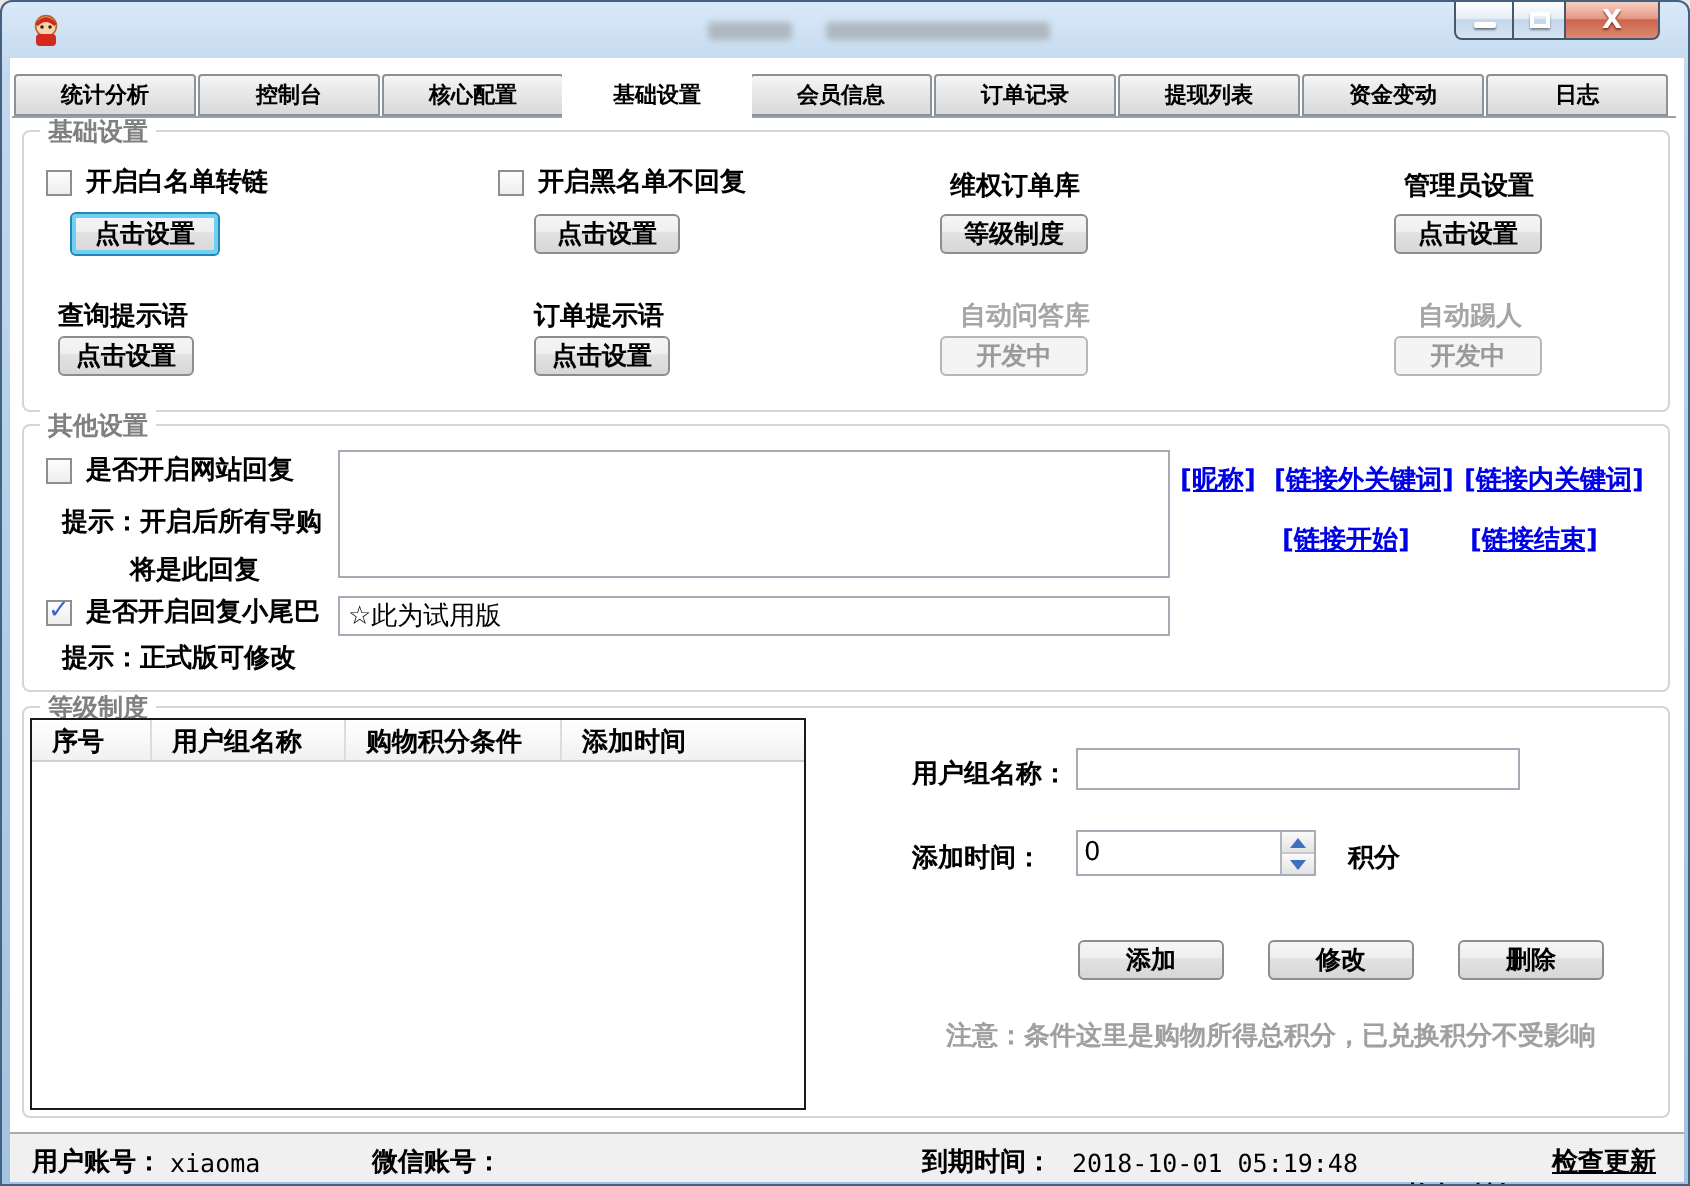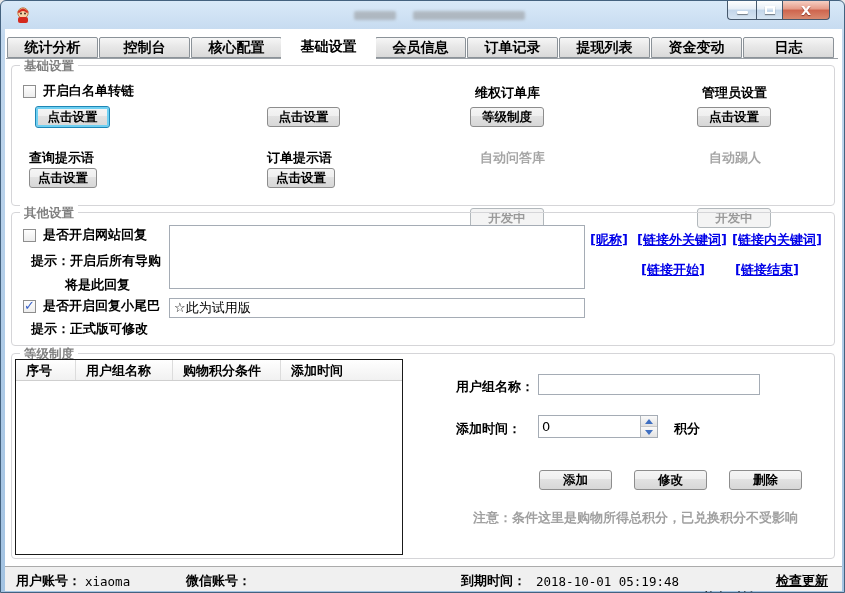--- a/index.html
+++ b/index.html
@@ -26,39 +26,39 @@
     background:linear-gradient(#f6cfc3,#e59a87 45%,#ce644d 50%,#d98a70);}
   .glyph-min{width:11px;height:3px;background:#fff;border-radius:1px;box-shadow:0 1px 1px rgba(0,0,0,.45);margin-top:4px;}
   .glyph-max{width:10px;height:8px;border:2px solid #fff;box-sizing:border-box;box-shadow:0 1px 1px rgba(0,0,0,.4);}
   .glyph-x{font-weight:bold;color:#fff;font-size:13px;line-height:13px;text-shadow:0 1px 1px rgba(90,10,0,.6);}
   
   .content{position:absolute;left:4px;top:28px;width:837px;height:537px;background:#ffffff;}
   .statusbar{position:absolute;left:4px;top:565px;width:837px;height:24px;background:#f0f0f0;border-top:1px solid #ababab;}
   
   .tab{position:absolute;top:36px;height:21px;width:91px;box-sizing:border-box;
     background:linear-gradient(#f6f6f6,#e9e9e9 40%,#d9d9d9);border:1px solid #8b9298;border-radius:2px 2px 0 0;
-    display:flex;align-items:center;justify-content:center;font-weight:bold;font-size:14px;cursor:pointer;z-index:1;}
+    display:flex;align-items:center;justify-content:center;font-weight:bold;font-size:11px;cursor:pointer;z-index:1;}
   .tab.active{top:33px;height:26px;width:95px;background:#ffffff;border:none;z-index:3;}
   .tabline{position:absolute;left:5px;top:57px;width:832px;height:1px;background:#9aa0a6;z-index:2;}
   
   .groupbox{position:absolute;border:1px solid #d5d5d8;border-radius:4px;box-sizing:border-box;}
   .legend{position:absolute;top:-8px;left:8px;background:#fff;padding:0 4px;color:#808080;font-weight:bold;font-size:12.5px;}
   
   .lbl{position:absolute;font-weight:bold;font-size:13px;color:#000;white-space:nowrap;}
   .lbl.gray{color:#a6a6a6;}
   .lbl.note{color:#a0a0a0;}
   .cbrow{position:absolute;display:flex;align-items:center;gap:7px;cursor:pointer;}
   .checkbox{width:13px;height:13px;box-sizing:border-box;border:1px solid #8e8e8e;background:linear-gradient(#fefefe,#ededed);position:relative;}
   .checkbox.checked::before{content:"✓";position:absolute;left:0px;top:-3px;color:#3a62c8;font-weight:bold;font-size:13px;}
   .cbrow .cbl{font-weight:bold;font-size:13px;}
   .btn{position:absolute;box-sizing:border-box;border:1px solid #8d8d8d;border-radius:3px;
     background:linear-gradient(#f5f5f5,#efefef 45%,#e2e2e2 46%,#d7d7d7);
     display:flex;align-items:center;justify-content:center;font-weight:bold;font-size:12.5px;cursor:pointer;}
   .btn.focused{border:1px solid #1f86b5;box-shadow:inset 0 0 0 2px #6fd0f2;}
-  .btn.disabled{background:#f4f4f4;border:1px solid #b2b8bc;color:#9a9a9a;cursor:default;margin-top:40px;}
+  .btn.disabled{background:#f4f4f4;border:1px solid #b2b8bc;color:#9a9a9a;cursor:default;}
   .tinput{position:absolute;box-sizing:border-box;border:1px solid #a5acb5;background:#fff;font-family:"DejaVu Sans",sans-serif;font-size:13px;padding:1px 4px;outline:none;}
   textarea.tinput{resize:none;}
   .link{position:absolute;color:#0000e8;text-decoration:underline;font-weight:bold;font-size:13px;white-space:nowrap;cursor:pointer;}
   
   .listview{position:absolute;box-sizing:border-box;border:1px solid #1a1a1a;background:#fff;}
   .lv-header{display:flex;height:20px;background:linear-gradient(#ffffff,#f1f1f1);border-bottom:1px solid #cfcfcf;}
   .lv-cell{box-sizing:border-box;border-right:1px solid #dcdcdc;padding:2px 0 0 10px;font-weight:bold;font-size:13px;cursor:pointer;}
   .lv-body{width:100%;height:calc(100% - 20px);}
   
   .spin{position:absolute;box-sizing:border-box;border:1px solid #a5acb5;background:#fff;display:flex;}
@@ -113,20 +113,24 @@
   <div class="tab" style="left:742px">日志</div>
   <div class="tabline"></div>
 
   <div class="groupbox" style="left:10px;top:64px;width:824px;height:141px;">
     <span class="legend">基础设置</span>
   </div>
   <div class="cbrow" style="left:22px;top:81px;">
     <span class="checkbox"></span>
     <span class="cbl">开启白名单转链</span>
   </div>
+  <div class="cbrow" style="left:248px;top:81px;">
+    <span class="checkbox"></span>
+    <span class="cbl">开启黑名单不回复</span>
+  </div>
   <div class="lbl" style="left:474px;top:83px;">维权订单库</div>
   <div class="lbl" style="left:701px;top:83px;">管理员设置</div>
 
   <div class="btn focused" style="left:34px;top:105px;width:75px;height:22px;">点击设置</div>
   <div class="btn" style="left:266px;top:106px;width:73px;height:20px;">点击设置</div>
   <div class="btn" style="left:469px;top:106px;width:74px;height:20px;">等级制度</div>
   <div class="btn" style="left:696px;top:106px;width:74px;height:20px;">点击设置</div>
 
   <div class="lbl" style="left:28px;top:148px;">查询提示语</div>
   <div class="lbl" style="left:266px;top:148px;">订单提示语</div>

